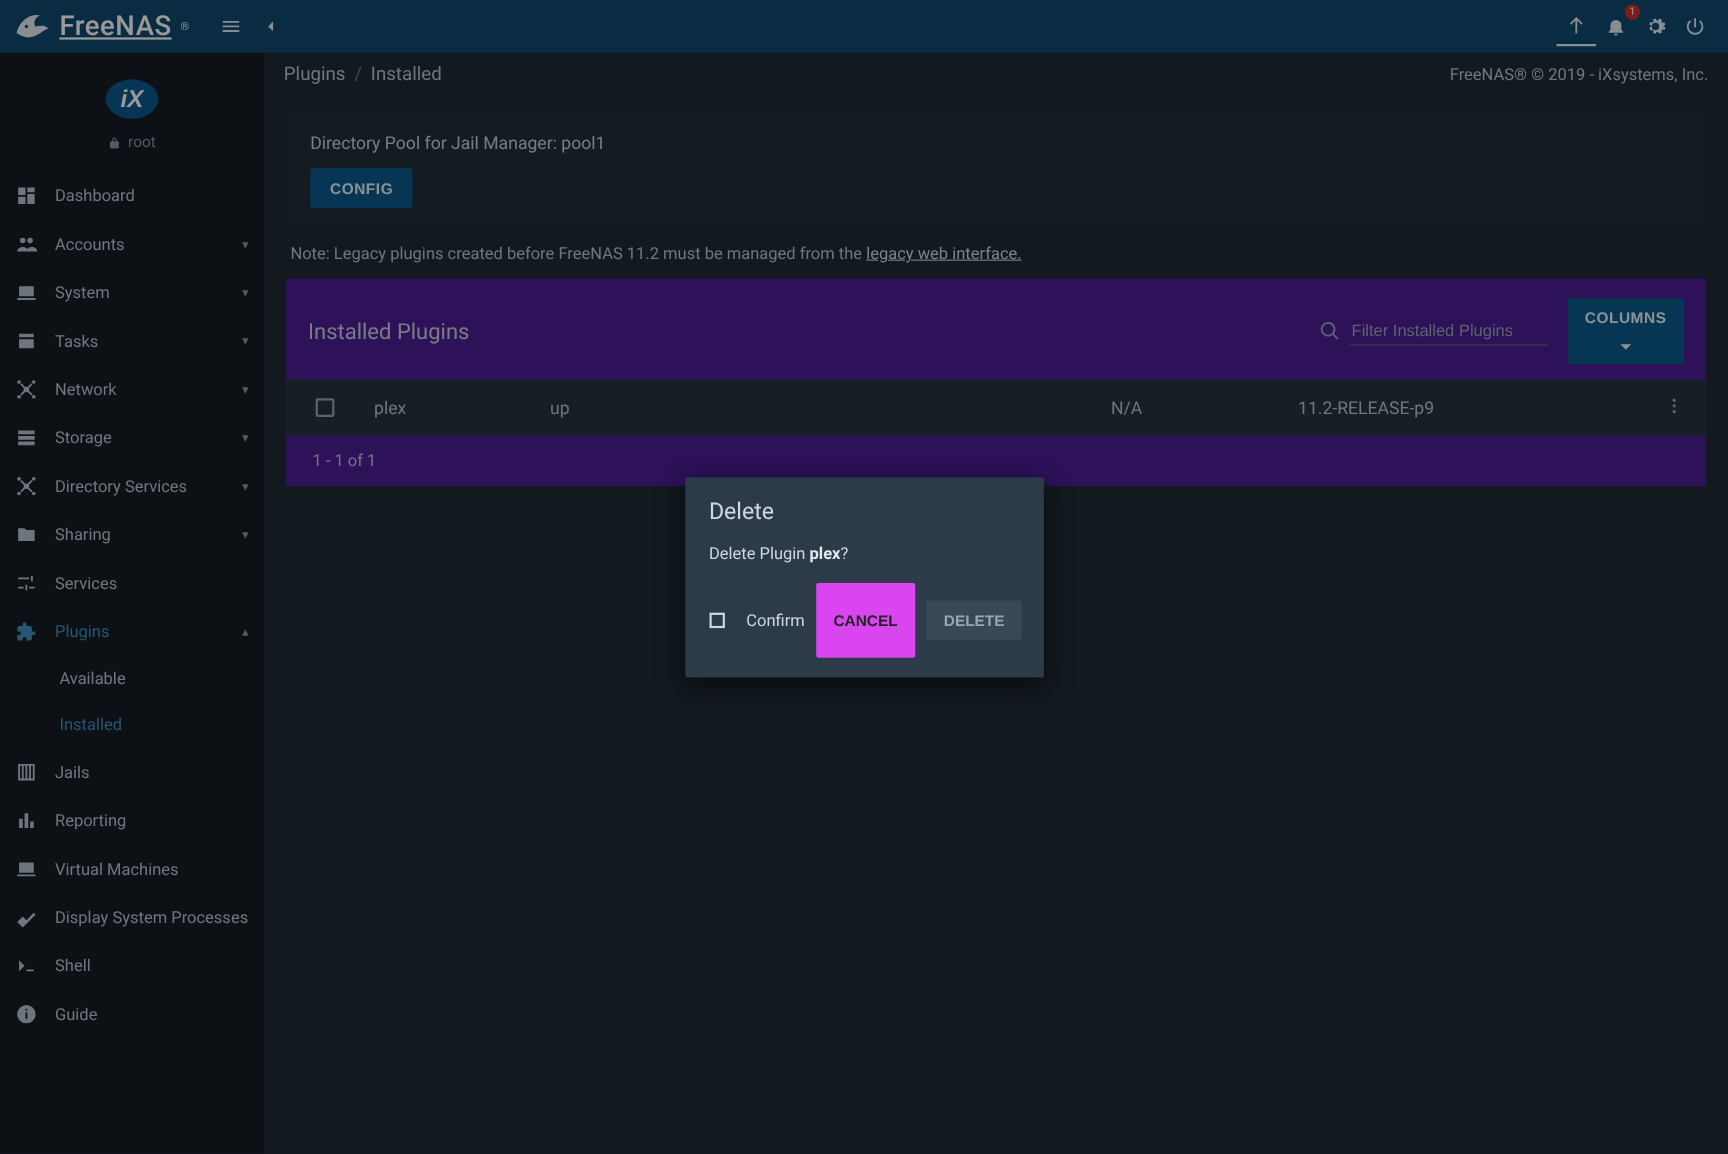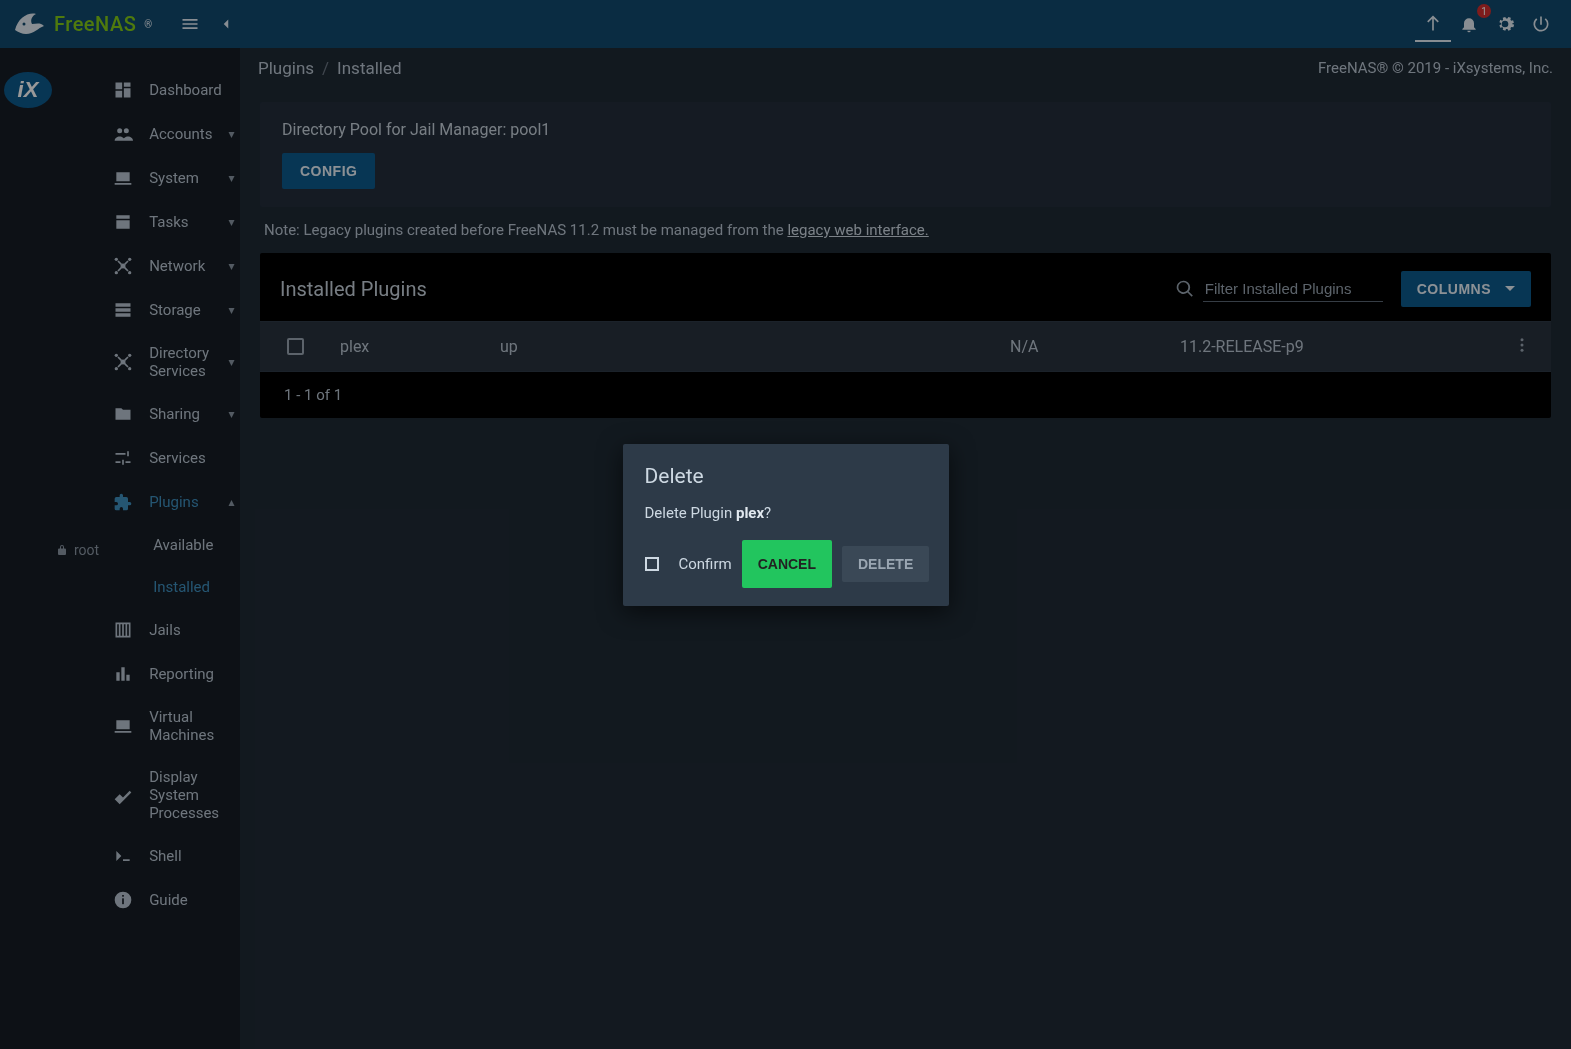--- a/index.html
+++ b/index.html
@@ -15,34 +15,34 @@
 .icon { display: inline-flex; align-items: center; justify-content: center; }
 
 .topbar {
   height: 48px;
   background: #114a6e;
   display: flex;
   align-items: center;
   padding: 0 12px;
 }
 .topbar .logo { display: flex; align-items: center; gap: 8px; margin-right: 20px; }
-.topbar .logo-text { color: #84cc16; font-weight: 500; font-size: 20px; letter-spacing: .5px; }
+.topbar .logo-text { color: #ffffff; font-weight: 500; font-size: 25px; letter-spacing: .5px; text-decoration: underline; }
 .topbar .spacer { flex: 1; }
 .topbar .tb-btn { width: 36px; height: 36px; display: flex; align-items: center; justify-content: center; color: #e3ecf4; cursor: pointer; }
 .topbar .tb-btn.theme { border-bottom: 2px solid #e3ecf4; }
 .badge { position: relative; }
 .badge .count {
   position: absolute; top: -2px; right: -4px;
   background: #d32f2f; color: #fff; font-size: 10px;
   min-width: 14px; height: 14px; border-radius: 7px;
   display: flex; align-items: center; justify-content: center; padding: 0 3px;
 }
 
 .shell { display: flex; height: calc(1049px - 48px); }
-.sidebar { width: 240px; background: #161d25; display: flex; flex-direction: row; padding-top: 20px; }
+.sidebar { width: 240px; background: #161d25; display: flex; flex-direction: column; padding-top: 20px; }
 .ix-logo { display: flex; justify-content: center; margin-bottom: 10px; }
 .userline { display: flex; align-items: center; justify-content: center; gap: 6px; color: #8a96a3; font-size: 14px; margin-bottom: 18px; }
 
 .nav { display: flex; flex-direction: column; }
 .nav-item {
   display: flex; align-items: center; gap: 16px;
   padding: 12px 14px; color: #b8c4d0; font-size: 15px;
   cursor: pointer;
 }
 .nav-item .chev { margin-left: auto; color: #8a96a3; font-size: 12px; }
@@ -63,33 +63,33 @@
 .panel .pool-text { color: #c7d1db; font-size: 16px; margin-bottom: 14px; }
 .btn-raised {
   background: #0d5a8d; color: #eaf2f9; border: none;
   padding: 10px 18px; font-size: 14px; font-weight: 600; letter-spacing: .5px;
   cursor: pointer; border-radius: 2px;
 }
 
 .note-row { margin: 6px 24px 14px; color: #b8c4d0; font-size: 15px; }
 .note-row a { color: #cdd8e2; text-decoration: underline; cursor: pointer; }
 
-.table-panel { margin: 0 20px; background: #000000; border-radius: 2px; }
+.table-panel { margin: 0 20px; background: #4c1d95; border-radius: 2px; }
 .table-header { display: flex; align-items: center; padding: 18px 20px 14px; }
 .table-title { font-size: 20px; color: #c7d1db; flex: 1; }
 .search-wrap { display: flex; align-items: center; gap: 8px; margin-right: 18px; }
 .search-input {
   background: transparent; border: none; border-bottom: 1px solid #5b6773;
   color: #cdd8e2; font-size: 15px; padding: 4px 2px; width: 180px; outline: none;
 }
 .search-input::placeholder { color: #9aa6b2; }
 .columns-btn {
   background: #0d5a8d; color: #eaf2f9; border: none;
   padding: 10px 16px; font-size: 14px; font-weight: 600; letter-spacing: .5px;
-  display: flex; align-items: center; gap: 14px; cursor: pointer; border-radius: 2px;
+  display: flex; align-items: center; gap: 14px; cursor: pointer; border-radius: 2px; flex-direction: column;
 }
 
 .tbl { width: 100%; }
 .tbl-head, .tbl-row { display: flex; align-items: center; border-top: 1px solid #2e3a47; }
 .tbl-head { height: 50px; }
 .tbl-row { height: 50px; background: #29333f; }
 .col-check { width: 70px; display: flex; justify-content: center; }
 .col { padding: 0 10px; }
 .c-jail { width: 160px; }
 .c-status { width: 170px; }
@@ -109,21 +109,21 @@
   box-shadow: 0 6px 24px rgba(0,0,0,.6);
   padding: 20px 22px 18px;
   color: #cdd8e2;
 }
 .dialog .dlg-title { font-size: 21px; margin-bottom: 16px; }
 .dialog .dlg-msg { font-size: 15px; margin-bottom: 18px; }
 .dialog .dlg-msg .bold { font-weight: 700; color: #e1e8ef; }
 .dlg-actions { display: flex; align-items: center; gap: 10px; }
 .confirm-line { display: flex; align-items: center; gap: 20px; font-size: 15px; }
 .confirm-box { width: 14px; height: 14px; border: 2px solid #cdd8e2; }
-.btn-cancel { background: #22c55e; color: #222; border: none; padding: 16px 16px; font-weight: 600; font-size: 14px; cursor: pointer; border-radius: 2px; }
+.btn-cancel { background: #d946ef; color: #222; border: none; padding: 26px 16px; font-weight: 600; font-size: 14px; cursor: pointer; border-radius: 2px; }
 .btn-delete { background: #3a4856; color: #9aa6b2; border: none; padding: 10px 16px; font-weight: 600; font-size: 14px; cursor: pointer; border-radius: 2px; }
 
 svg { display: block; }
 </style>
 </head>
 <body>
 
 <div class="topbar">
   <div class="logo">
     <span class="icon">

